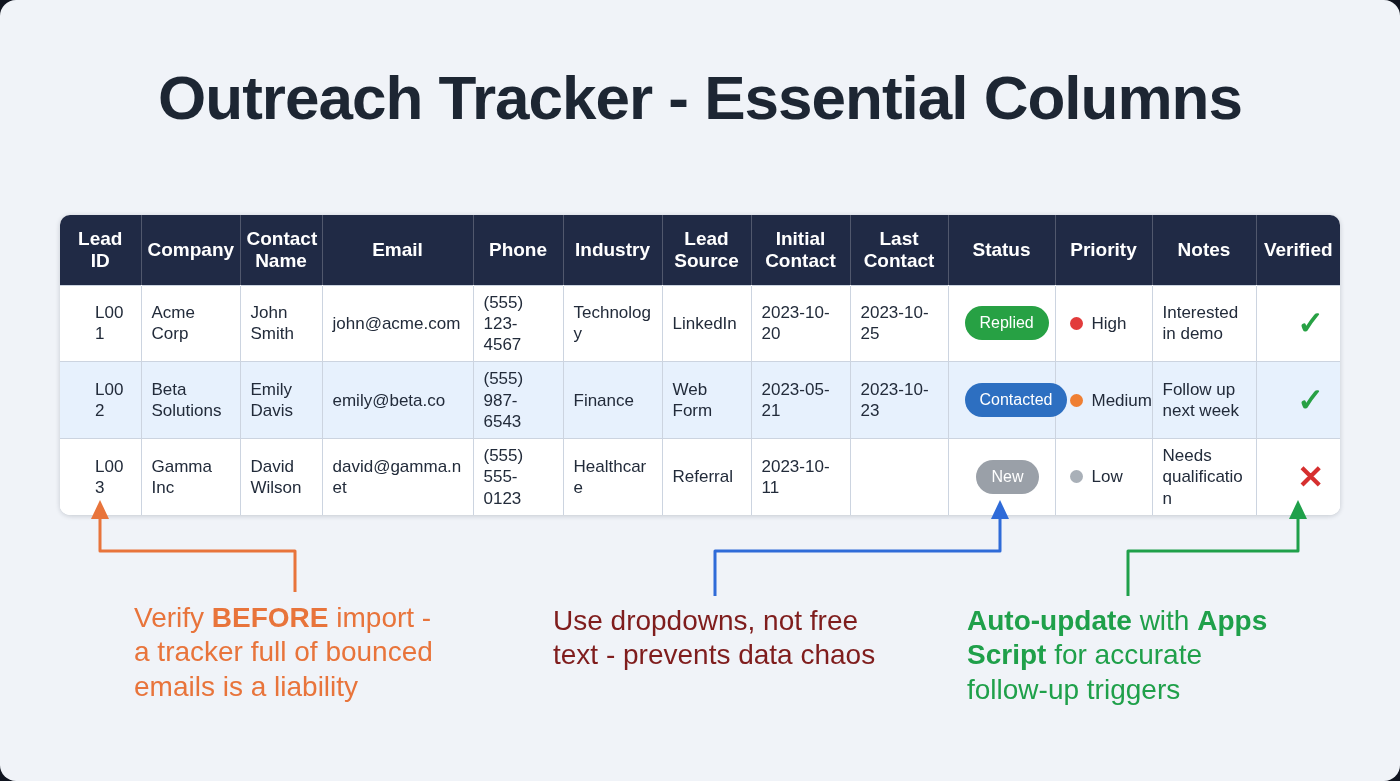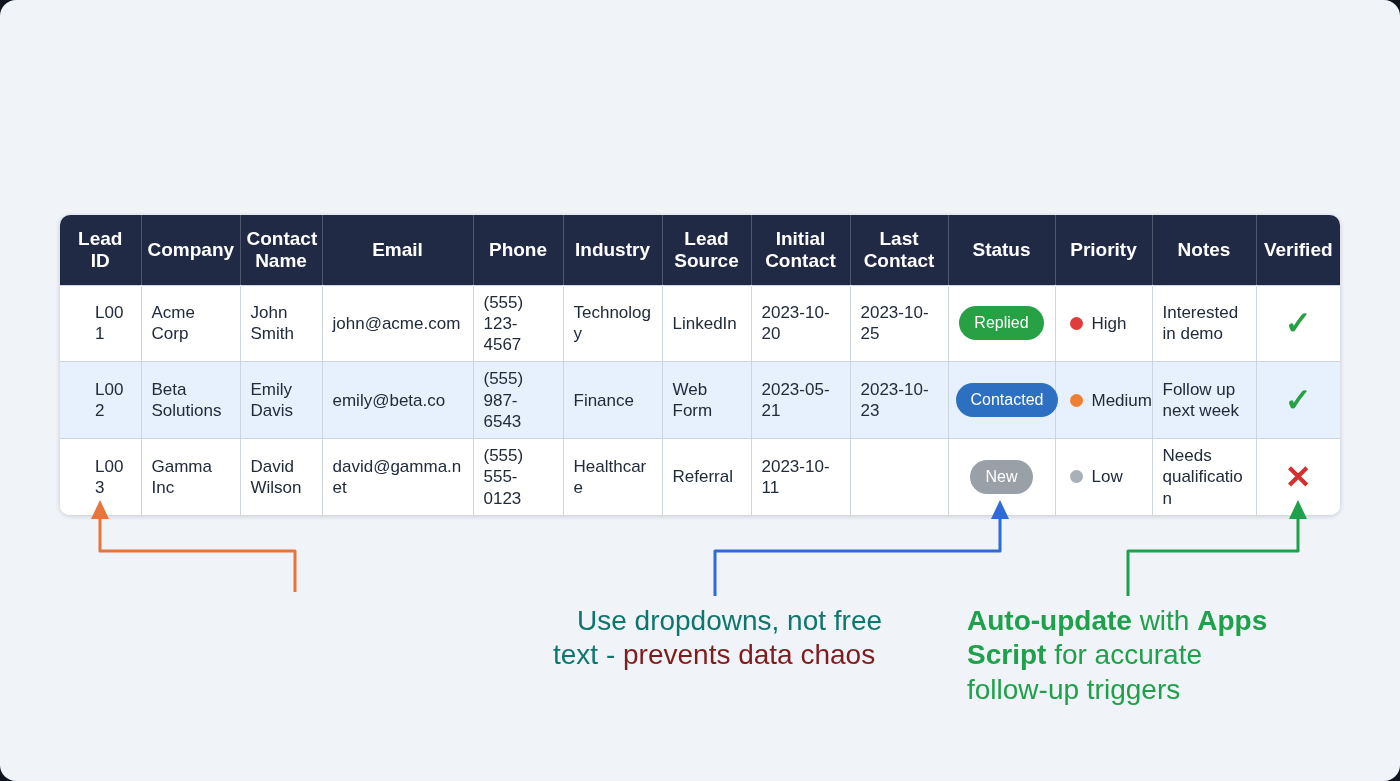--- a/index.html
+++ b/index.html
@@ -42,21 +42,21 @@
   th:last-child { border-right: none; }
   td {
     font-size: 17px; color: #222b3a;
     height: 70px; padding: 6px 10px;
     border: 1px solid #ccd4e0;
     background: #fff; line-height: 1.25;
     vertical-align: middle; text-align: left;
     overflow-wrap: break-word;
   }
   tr.alt td { background: var(--row-alt-bg, #e7f1fd); }
-  td.center { text-align: center; padding: 6px 7px; }
+  td.center { text-align: right; padding: 6px 16px; }
   td:first-child { border-left: none; padding-left: 35px; }
   td:last-child { border-right: none; }
   tr:last-child td { border-bottom: none; }
   .pill {
     display: inline-block; padding: 7px 15px; border-radius: 999px;
     color: #fff; font-size: 16px; white-space: nowrap;
   }
   .priority-cell { white-space: nowrap; padding-left: 14px; }
   .dot {
     display: inline-block; width: 13px; height: 13px; border-radius: 50%;
@@ -78,20 +78,21 @@
   .arrow-blue polyline   { stroke: var(--accent-blue, #2f6bd8); }
   .arrow-blue polygon    { fill:   var(--accent-blue, #2f6bd8); }
   .arrow-green polyline  { stroke: var(--accent-green, #1fa04a); }
   .arrow-green polygon   { fill:   var(--accent-green, #1fa04a); }
 </style>
 </head>
 <body>
 
 <div class="slide">
 
+  <div class="title">Outreach Tracker - Essential Columns</div>
 
   <div class="table-wrap">
     <table>
       <colgroup>
         <col style="width:81px">
           <col style="width:99px">
           <col style="width:82px">
         <col style="width:151px">
           <col style="width:90px">
           <col style="width:99px">
@@ -196,22 +197,25 @@
     <g class="arrow-blue">
       <polygon points="1000,500 991,519 1009,519"></polygon>
       <polyline points="1000,516 1000,551 715,551 715,596"></polyline>
     </g>
     <g class="arrow-green">
       <polygon points="1298,500 1289,519 1307,519"></polygon>
       <polyline points="1298,516 1298,551 1128,551 1128,596"></polyline>
     </g>
   </svg>
 
+  <div class="annotation" id="ann-verify" style="left: 134px; top: 601px; width: 320px; color: rgb(232, 116, 59);">
+    <span>Verify </span><b>BEFORE</b><span> import - a tracker full of bounced emails is a liability</span>
+  </div>
 
   <div class="annotation" id="ann-dropdowns" style="left:553px; top:604px; width:345px;">
-    <span style="color: #0f766e; margin-left: 24px;">Use dropdowns, not free text - </span><span style="color: #7f1d1d;">prevents data chaos</span>
+    <span style="color: #7f1d1d;">Use dropdowns, not free text - </span><span style="color: #7f1d1d;">prevents data chaos</span>
   </div>
 
   <div class="annotation" id="ann-autoupdate" style="left: 967px; top: 604px; width: 308px; color: rgb(31, 160, 74);">
     <b>Auto-update</b><span> with </span><b>Apps Script</b><span> for accurate follow-up triggers</span>
   </div>
 
 </div>
 
 </body></html>

